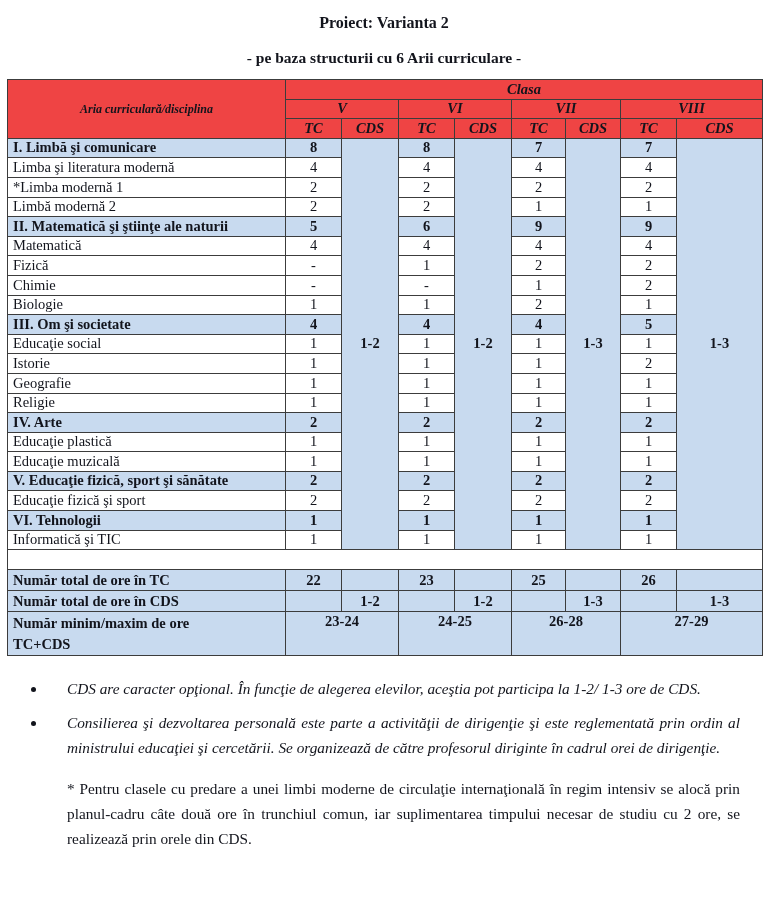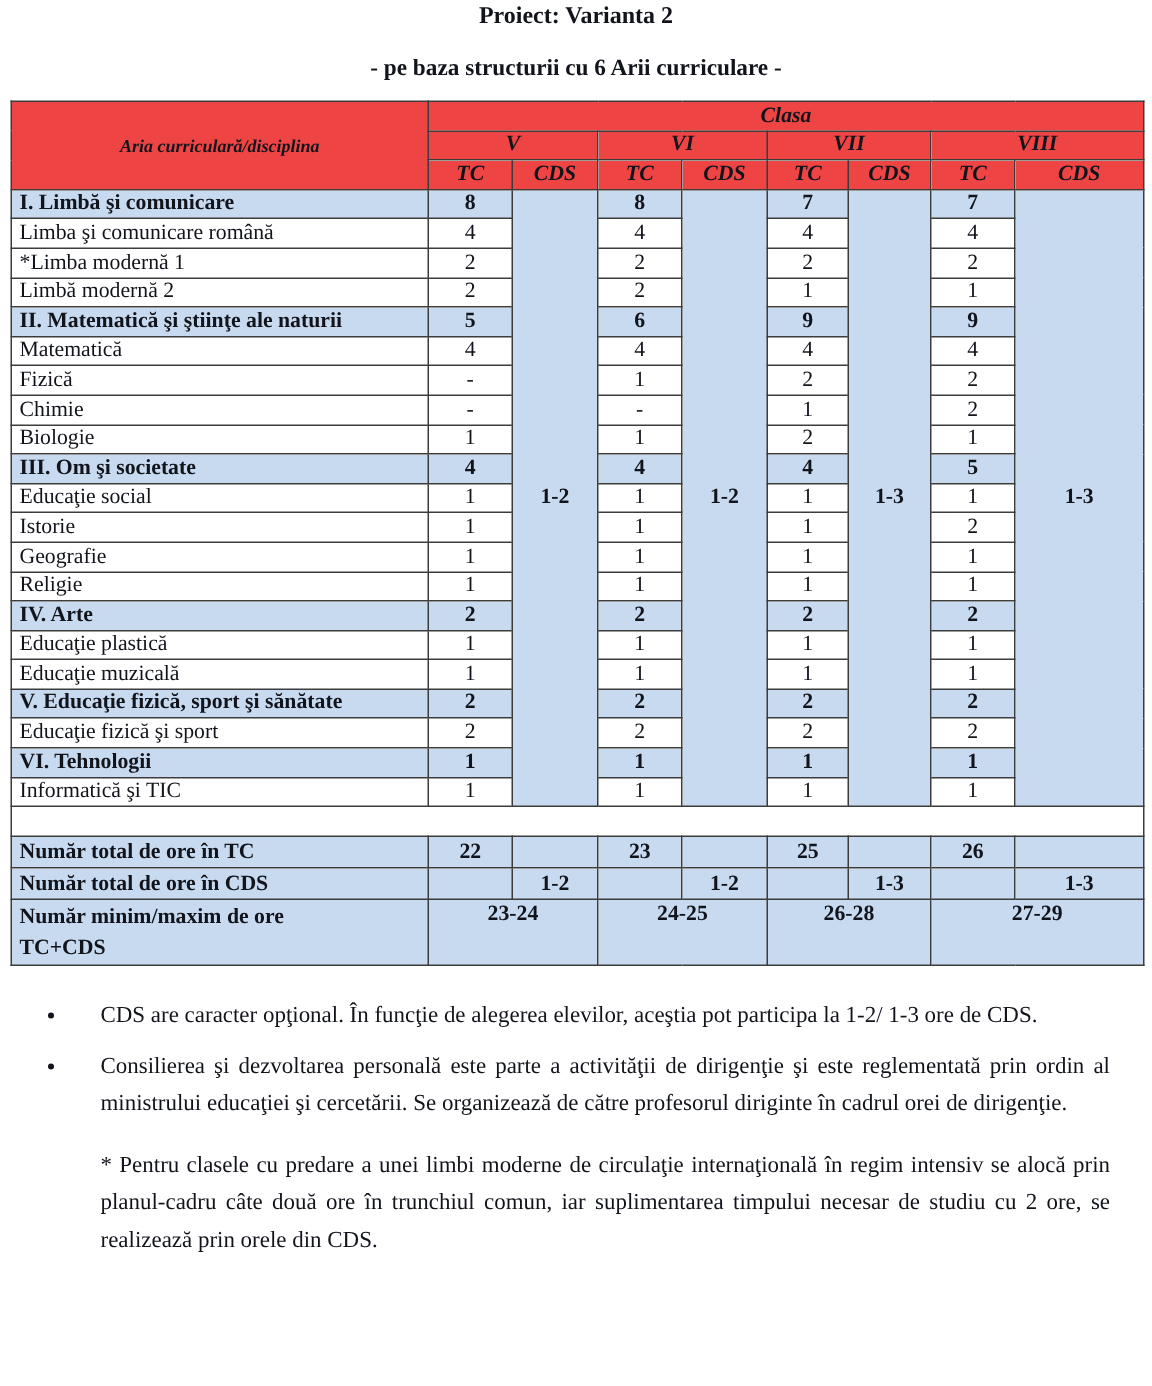--- a/index.html
+++ b/index.html
@@ -1,21 +1,21 @@
 <!DOCTYPE html>
 <html><head>
 <meta charset="utf-8">
 <style>
   html,body { margin:0; padding:0; background:#ffffff; }
   .page {
     width:768px; height:924px; background:#ffffff;
     font-family:"Liberation Serif", serif;
     color:#12141c; overflow:hidden; position:relative;
   }
-  .doc-title   { text-align:center; font-weight:bold; font-size:16px; padding-top:2px; }
+  .doc-title   { text-align:center; font-weight:bold; font-size:16px; padding-top:14px; }
   .doc-subtitle{ text-align:center; font-weight:bold; font-size:15.5px; margin-top:17px; }
 
   table.plan { border-collapse:collapse; table-layout:fixed; margin:12px 0 0 7px; }
   .plan th, .plan td {
     border:1px solid #3c3c3c; font-size:14.5px; height:18.6px;
     padding:0 3px; line-height:1.2; overflow:hidden; white-space:nowrap;
   }
   .plan thead th { font-weight:bold; text-align:center; background:#ef4444;font-style:italic; }
   .plan .corner { font-size:12px; }
   .plan td.name { text-align:left; padding-left:5px; }
@@ -25,21 +25,21 @@
     background:#c8daef; font-weight:bold; text-align:center; vertical-align:middle;
   }
   .plan td.spacer { height:19px; background:#ffffff; }
   .plan tr.sum td { background:#c8daef; font-weight:bold; height:20px; }
   .plan tr.sum td.name { padding-left:5px; }
   .plan tr.sum td.val { text-align:center; }
   .plan tr.minmax td { height:42px; vertical-align:top; padding-top:1px; }
   .plan tr.minmax td.name { white-space:pre-line; line-height:1.45; }
 
   .nota-heading { font-weight:bold; font-size:15.5px; margin:27px 0 0 10px; }
-  ul.nota-list { margin:20px 0 16px 47px; padding:0; width:693px; list-style:disc; }
+  ul.nota-list { margin:20px 0 16px 47px; padding:0; width:693px; list-style:disc;font-style:italic; }
   ul.nota-list li {
     padding-left:20px; margin-bottom:9px; text-align:justify;
     font-size:15.3px; line-height:25px;
   }
   p.asterisk {
     margin:15px 0 0 67px; width:673px; text-align:justify;
     font-size:15.3px; line-height:25px;
   }
 </style>
 </head>
@@ -90,21 +90,21 @@
           <td class="val">8</td>
           <td class="cds-col" rowspan="21">1-2</td>
           <td class="val">8</td>
           <td class="cds-col" rowspan="21">1-2</td>
           <td class="val">7</td>
           <td class="cds-col" rowspan="21">1-3</td>
           <td class="val">7</td>
           <td class="cds-col" rowspan="21">1-3</td>
         </tr>
         <tr>
-          <td class="name">Limba şi comunicare română</td>
+          <td class="name">Limba şi literatura modernă</td>
           <td class="val">4</td>
           <td class="val">4</td>
           <td class="val">4</td>
           <td class="val">4</td>
         </tr>
         <tr>
           <td class="name">*Limba modernă 1</td>
           <td class="val">2</td>
           <td class="val">2</td>
           <td class="val">2</td>

